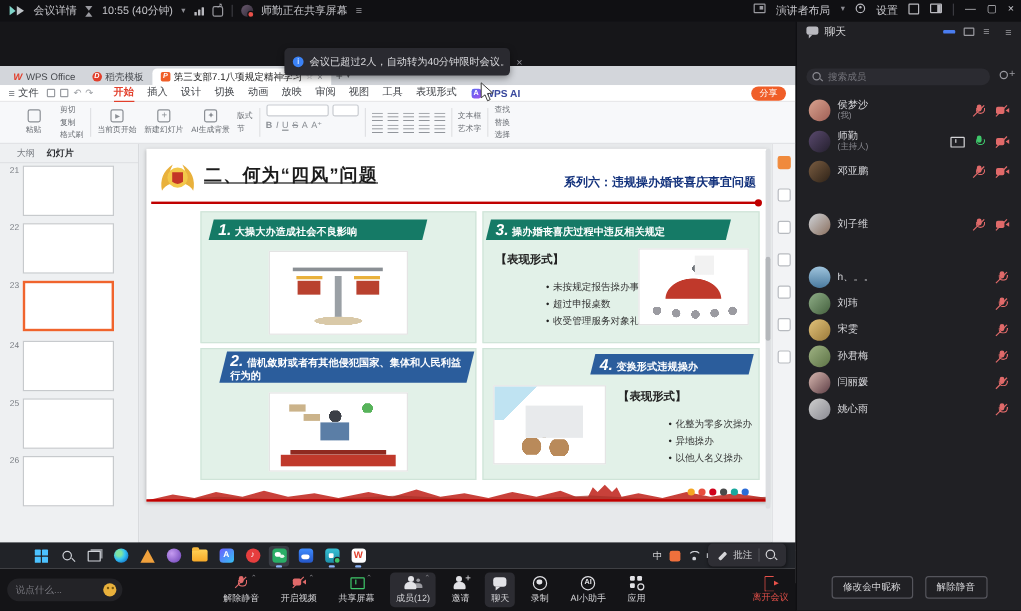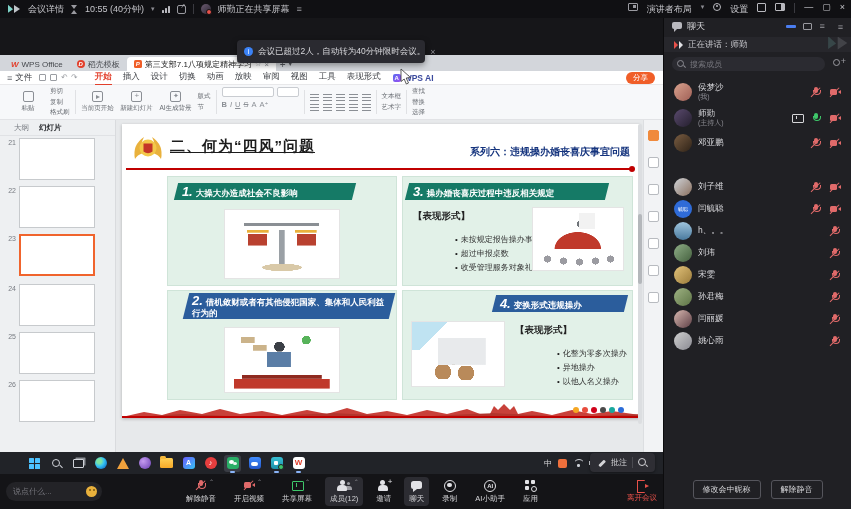--- a/index.html
+++ b/index.html
@@ -772,25 +772,20 @@
     <div class="phead">
       <span class="ic-chatp"></span>
       <span>聊天</span>
       <span class="views">
         <span class="v-dash"></span>
         <span class="v-win"></span>
         <span class="v-list">≡</span>
         <span class="v-coll">≡</span>
       </span>
     </div>
-    <div class="speaking">
-      <span class="sp-logo"></span>
-      <span>正在讲话：师勤</span>
-      <span class="mlogo wm"></span>
-    </div>
     <div class="psearch-row">
       <span style="position:relative;flex:1;display:flex;">
         <span class="psr-mag"></span>
         <input class="psearch" placeholder="搜索成员" style="">
       </span>
       <span class="addp"></span>
     </div>
 
     <div class="prow" style="top:88px">
       <span class="pav" style="background:linear-gradient(135deg,#5a4a6e,#241f2e)"></span>
@@ -842,36 +837,20 @@
         </span>
       <span class="pics">
           <span class="icx mic red">
             <i class="sl"></i>
           </span>
           <span class="icx cam red">
             <i class="sl"></i>
           </span>
         </span>
     </div>
-    <div class="prow" style="top:179px">
-      <span class="pav" style="background:#2f6bd8">
-          <span class="avt">毓聪</span>
-        </span>
-      <span class="pcol">
-          <span class="pname">闫毓聪</span>
-        </span>
-      <span class="pics">
-          <span class="icx mic red">
-            <i class="sl"></i>
-          </span>
-          <span class="icx cam red">
-            <i class="sl"></i>
-          </span>
-        </span>
-    </div>
     <div class="prow" style="top:201px">
       <span class="pav" style="background:linear-gradient(180deg,#9fc4dd,#4a7a9e)"></span>
       <span class="pcol">
           <span class="pname">h、。。</span>
         </span>
       <span class="pics">
           <span class="icx mic red">
             <i class="sl"></i>
           </span>
         </span>

